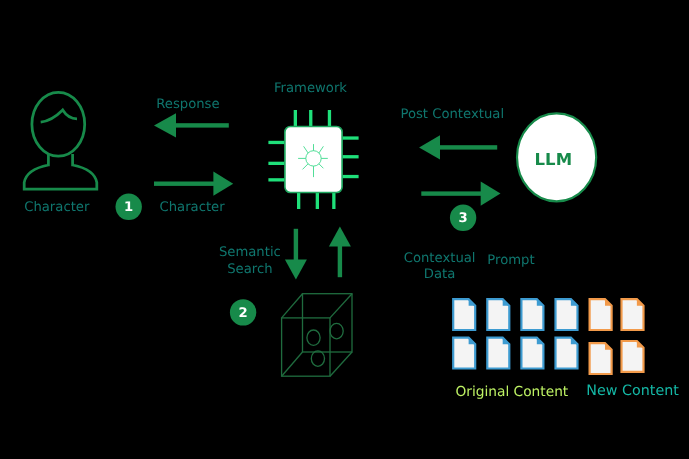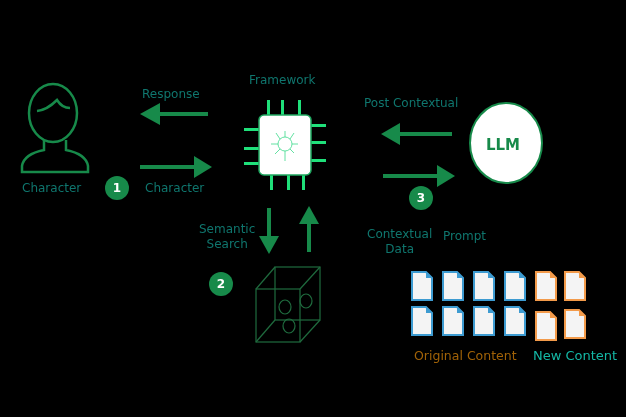--- a/index.html
+++ b/index.html
@@ -4,21 +4,21 @@
 <style>
   html, body { margin:0; padding:0; background:#000; }
   body { width:626px; height:417px; position:relative; overflow:hidden;
          font-family:"DejaVu Sans", sans-serif; color:#fff; }
   .lbl { position:absolute; font-size:12px; color:#0f766e; white-space:nowrap; }
   .center { text-align:center;margin-left:13px; }
   .badge { position:absolute; width:24px; height:24px; border-radius:50%;
            background:#178a4a; color:#fff; font-size:12px; font-weight:bold;
            display:flex; align-items:center; justify-content:center; }
   svg.main { position:absolute; left:0; top:0; }
-  .oc { color:#a16207; font-size:12.5px; }
+  .oc { color:#bef264; font-size:12.5px; }
   .nc { color:#14b8a6; font-size:13px; }
 </style>
 </head>
 <body>
 
 <svg class="main" width="626" height="417" viewBox="0 0 626 417">
 
   <g fill="none" stroke="#178a4a" stroke-width="2.5">
     <ellipse cx="53" cy="113" rx="24" ry="29"></ellipse>
     <path d="M37 111 Q47 110 57 100 Q62 108 70 108"></path>

